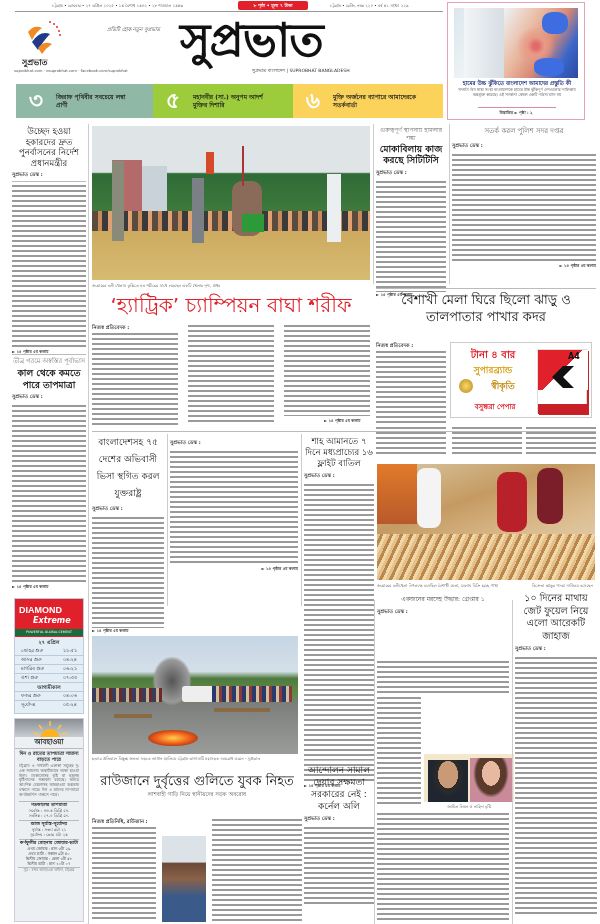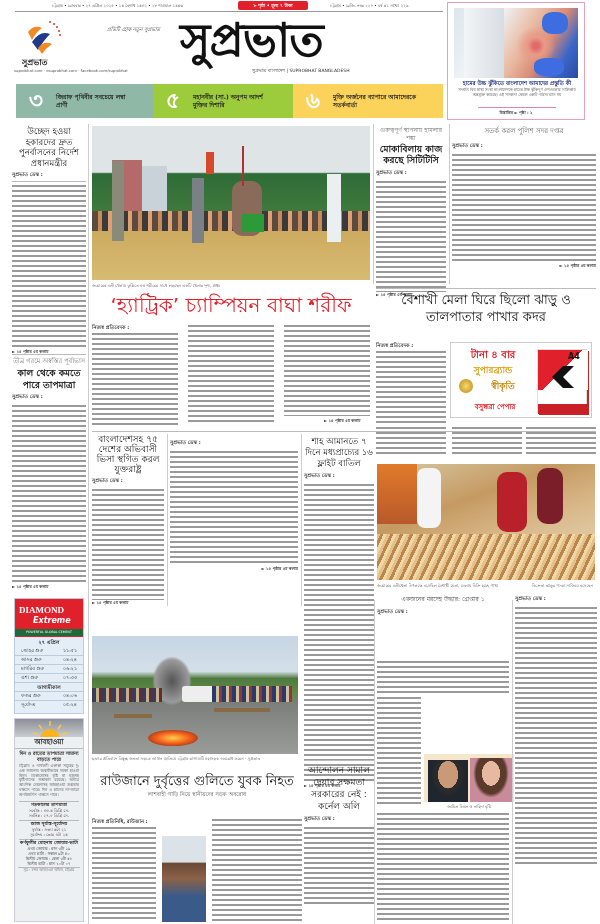--- a/index.html
+++ b/index.html
@@ -84,21 +84,21 @@
 <div class="abs" style="left:12px;top:357px;width:74px">
   <div class="hl" style="font-size:6.5px;line-height:8px;color:#777">তীব্র গরমে অস্বস্তির পূর্বাভাস</div>
   <div class="hl" style="font-size:9px;line-height:12px;font-weight:bold;margin-top:2px">কাল থেকে কমতে পারে তাপমাত্রা</div>
   <div class="by" style="margin-top:2px">সুপ্রভাত ডেস্ক :</div>
   <div class="lines" style="position:relative;width:74px;height:180px;margin-top:3px"></div>
   <div class="cont">► ১৫ পৃষ্ঠার ৫ম কলাম</div>
 </div>
 
 <div class="abs" style="left:14px;top:598px;width:70px;height:116px;background:#e3eef6;border:1px solid #bcd">
   <div style="background:#e0202a;height:38px;position:relative">
-    <div class="abs" style="left:4px;top:6px;font-size:9px;font-weight:bold;color:#fff;font-family:Liberation Serif, serif">DIAMOND</div>
+    <div class="abs" style="left:4px;top:6px;font-size:9px;font-weight:bold;color:#fff;font-family:Liberation Sans, sans-serif">DIAMOND</div>
     <div class="abs" style="left:18px;top:17px;font-size:8px;font-weight:bold;color:#fff;font-style:italic;font-family:'DejaVu Sans',sans-serif">Extreme</div>
     <div class="abs" style="left:0;top:30px;width:68px;height:7px;background:#1d6b3a;color:#fff;font-size:3.2px;line-height:7px;text-align:center;font-family:'DejaVu Sans',sans-serif">POWERFUL GLOBAL CEMENT</div>
   </div>
   <div style="font-size:5px;text-align:center;font-weight:bold;margin-top:2px;font-family:'DejaVu Sans',sans-serif">২৭ এপ্রিল</div>
   <div style="display:flex;justify-content:space-between;padding:0 6px;font-size:4.8px;line-height:8px;border-bottom:1px solid #bcd">
       <span>জোহর শুরু</span>
       <span>১১:৫১</span>
     </div>
   <div style="display:flex;justify-content:space-between;padding:0 6px;font-size:4.8px;line-height:8px;border-bottom:1px solid #bcd">
       <span>আসর শুরু</span>
@@ -222,21 +222,21 @@
     <div class="abs" style="left:0;top:0;width:50px;height:40px;background:linear-gradient(135deg,#e0202a 0 50%,#fff 50%)"></div>
     <div class="abs" style="left:14px;top:16px;width:22px;height:22px;background:#111;clip-path:polygon(0 50%,50% 0,100% 0,50% 50%,100% 100%,50% 100%)"></div>
     <div class="abs" style="left:30px;top:2px;font-size:8px;font-weight:bold;color:#111;font-family:'DejaVu Sans',sans-serif">A4</div>
     <div class="abs" style="left:0;top:54px;width:50px;height:10px;background:#c91f27"></div>
   </div>
 </div>
 
 <div class="rule" style="left:92px;top:431px;width:504px"></div>
 
 <div class="abs" style="left:92px;top:434px;width:72px">
-  <div class="hl" style="font-size:9px;line-height:10px">বাংলাদেশসহ ৭৫ দেশের অভিবাসী ভিসা স্থগিত করল যুক্তরাষ্ট্র</div>
+  <div class="hl" style="font-size:9px;line-height:17px">বাংলাদেশসহ ৭৫ দেশের অভিবাসী ভিসা স্থগিত করল যুক্তরাষ্ট্র</div>
   <div class="by" style="margin-top:3px">সুপ্রভাত ডেস্ক :</div>
   <div class="lines" style="position:relative;width:72px;height:112px;margin-top:3px"></div>
   <div class="cont">► ১৫ পৃষ্ঠার ৫ম কলাম</div>
 </div>
 <div class="vrule" style="left:167px;top:434px;height:172px"></div>
 
 <div class="abs" style="left:170px;top:436px;width:128px">
   <div class="by" style="margin-top:3px">সুপ্রভাত ডেস্ক :</div>
   <div class="lines" style="position:relative;width:128px;height:116px;margin-top:3px"></div>
   <div class="cont" style="text-align:right">► ১৫ পৃষ্ঠার ৫ম কলাম</div>
@@ -292,20 +292,21 @@
 <div class="photo" style="left:424px;top:754px;width:90px;height:48px;background:#f5e7cc">
   <div class="abs" style="left:4px;top:6px;width:40px;height:42px;background:radial-gradient(ellipse at 50% 35%,#c99a78 0 35%,#2a2a2a 36% 44%,#1f2630 60%)"></div>
   <div class="abs" style="left:46px;top:4px;width:42px;height:44px;background:radial-gradient(ellipse at 50% 35%,#e7b9a0 0 30%,#5a3a2a 31% 50%,#c98a9a 60%)"></div>
 </div>
 <div class="abs cap" style="left:424px;top:804px;width:90px;text-align:center">জামিল লিমন ও নাহিদা বৃষ্টি</div>
 <div class="lines" style="left:377px;top:812px;width:132px;height:110px"></div>
 
 <div class="vrule" style="left:512px;top:600px;height:324px"></div>
 
 <div class="abs" style="left:515px;top:592px;width:82px">
+  <div class="hl" style="font-size:9.5px;line-height:12.5px">১০ দিনের মাথায় জেট ফুয়েল নিয়ে এলো আরেকটি জাহাজ</div>
   <div class="by" style="margin-top:3px">সুপ্রভাত ডেস্ক :</div>
   <div class="lines" style="position:relative;width:82px;height:260px;margin-top:3px"></div>
 </div>
 
 <div class="rule" style="left:304px;top:760px;width:70px"></div>
 <div class="abs" style="left:304px;top:764px;width:70px">
   <div class="hl" style="font-size:9px;line-height:12px">আন্দোলন সামাল দেয়ার সক্ষমতা সরকারের নেই : কর্নেল অলি</div>
   <div class="by" style="margin-top:3px">সুপ্রভাত ডেস্ক :</div>
   <div class="lines" style="position:relative;width:70px;height:80px;margin-top:3px"></div>
 </div>

